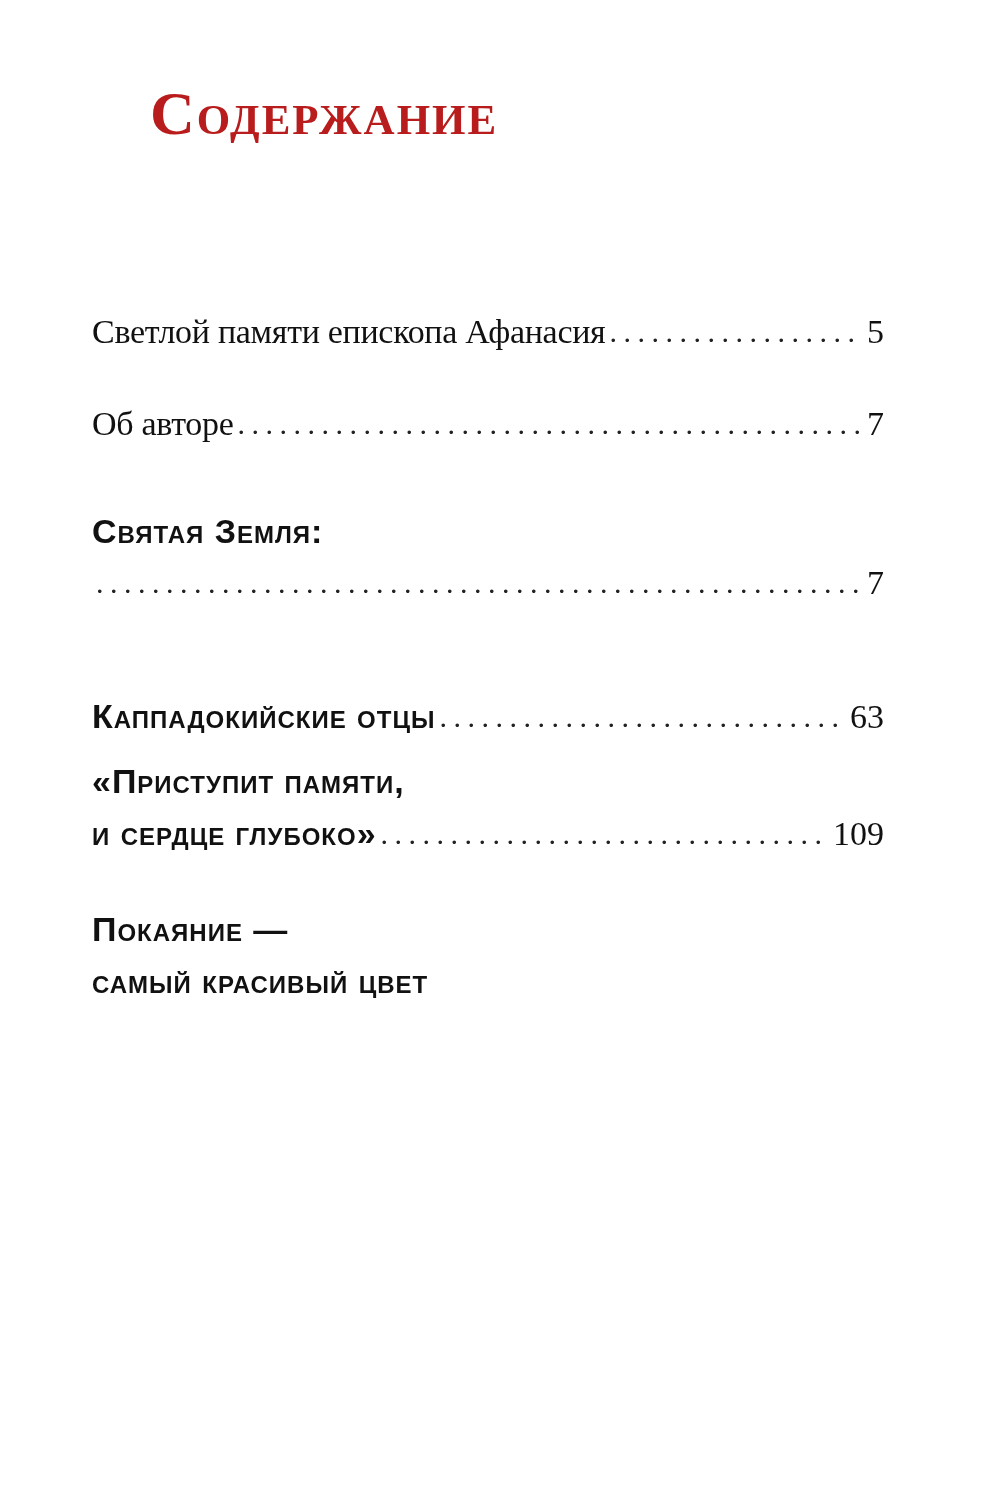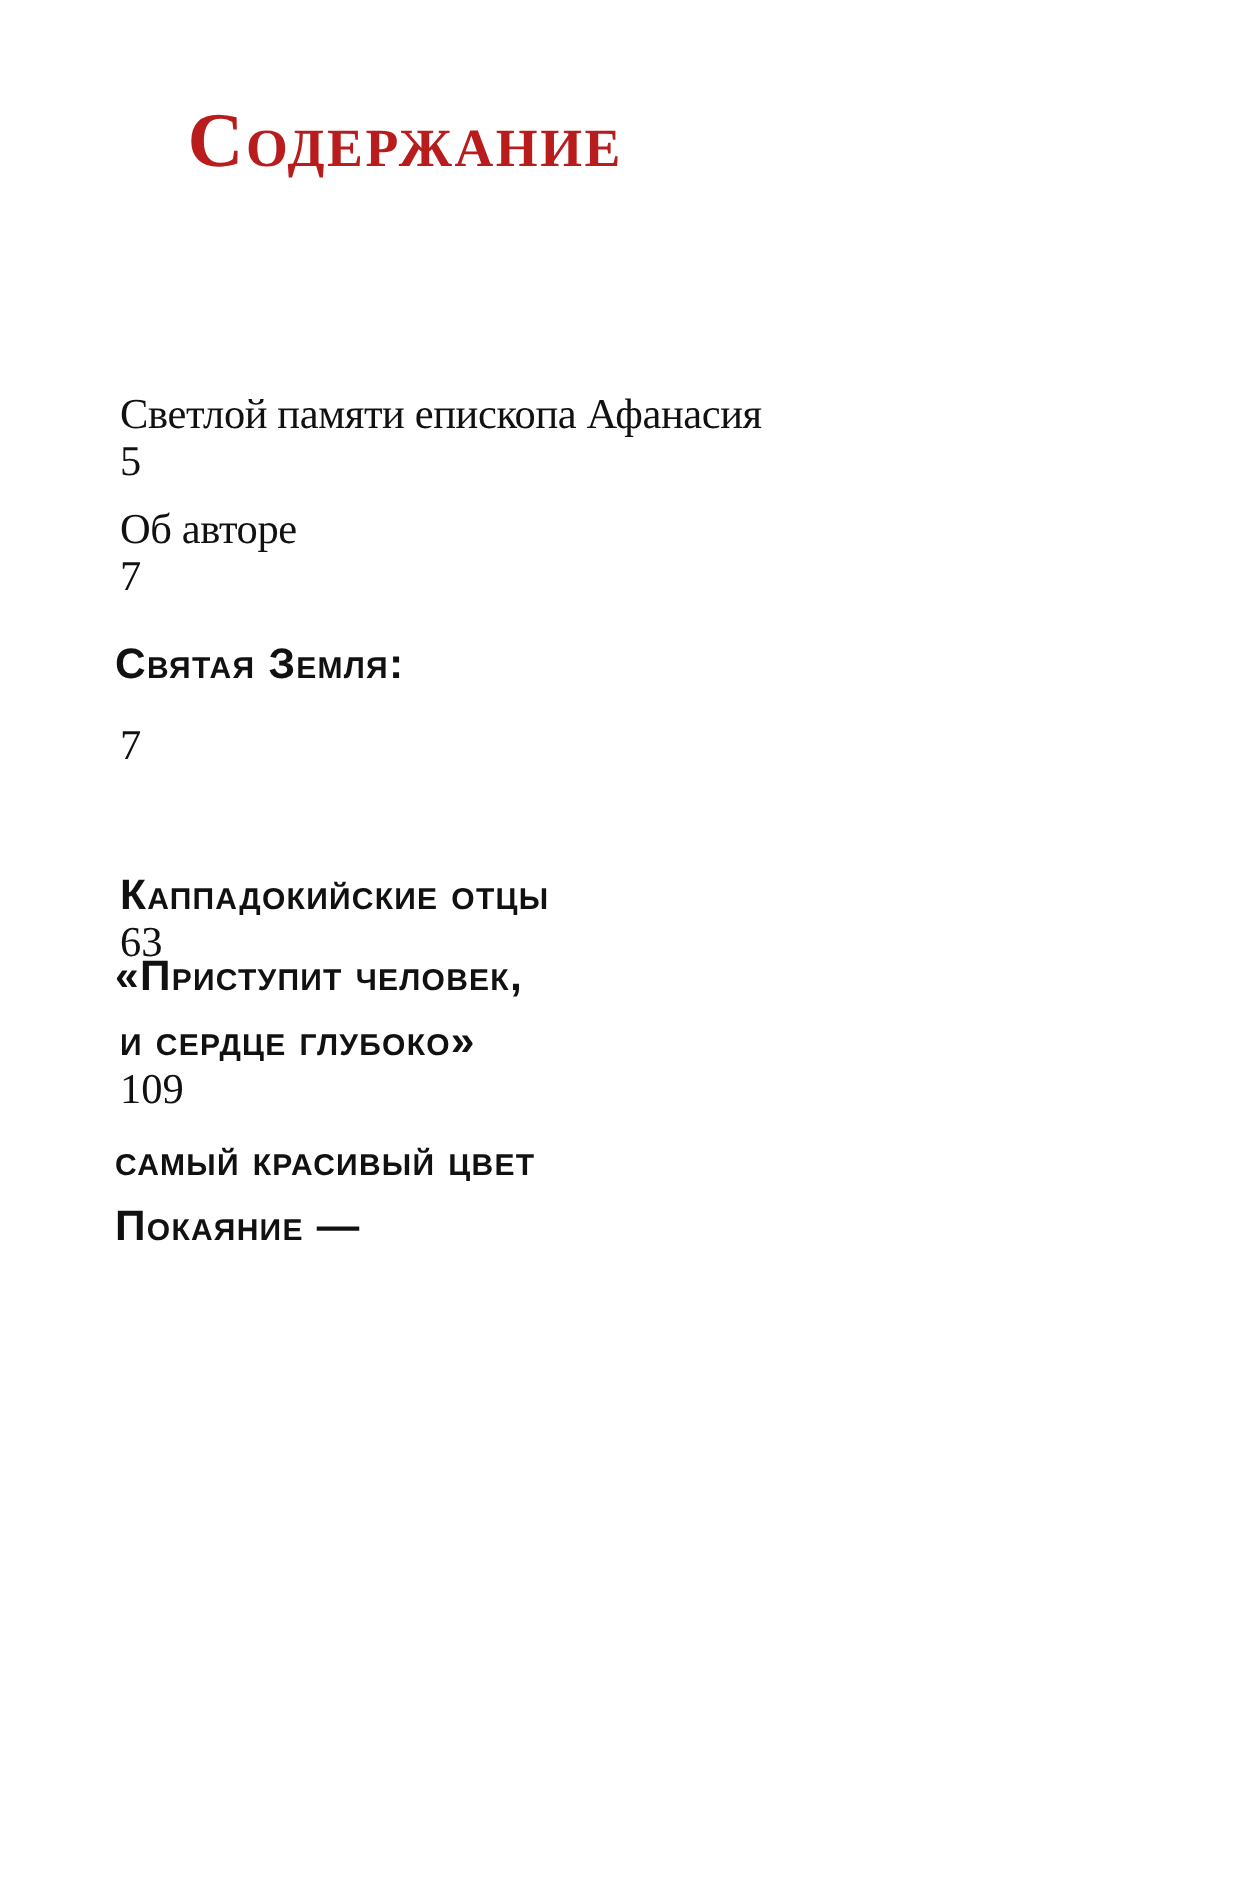--- a/index.html
+++ b/index.html
@@ -47,21 +47,20 @@
       position: absolute;
       left: 0;
       width: 792px;
     }
     .line {
       display: flex;
       align-items: baseline;
       width: 792px;
       white-space: nowrap;
       height: 50px;
-      flex-direction: column;
     }
     .line .text {
       flex: 0 0 auto;
     }
     .line .leader {
       flex: 1 1 auto;
       overflow: hidden;
       margin: 0 4px;
       letter-spacing: 5.4px;
       font-family: "Liberation Serif", serif;
@@ -136,32 +135,32 @@
     <li class="toc-entry caps" style="top:657px;margin-top:40px;">
       <div class="line">
         <span class="text">Каппадокийские отцы</span>
         <span class="leader"></span>
         <span class="page-num">63</span>
       </div>
     </li>
 
     <li class="toc-entry caps" style="top:762px;">
       <div class="line">
-        <span class="text">«Приступит человек,</span>
+        <span class="text">«Приступит памяти,</span>
       </div>
       <div class="line">
         <span class="text">и сердце глубоко»</span>
         <span class="leader"></span>
         <span class="page-num">109</span>
       </div>
     </li>
 
     <li class="toc-entry caps" style="top:910px;">
       <div class="line">
-        <span class="text">самый красивый цвет</span>
+        <span class="text">Покаяние —</span>
       </div>
       <div class="line">
-        <span class="text">Покаяние —</span>
+        <span class="text">самый красивый цвет</span>
       </div>
     </li>
 
   </ol>
 </div>
 
 </body></html>

